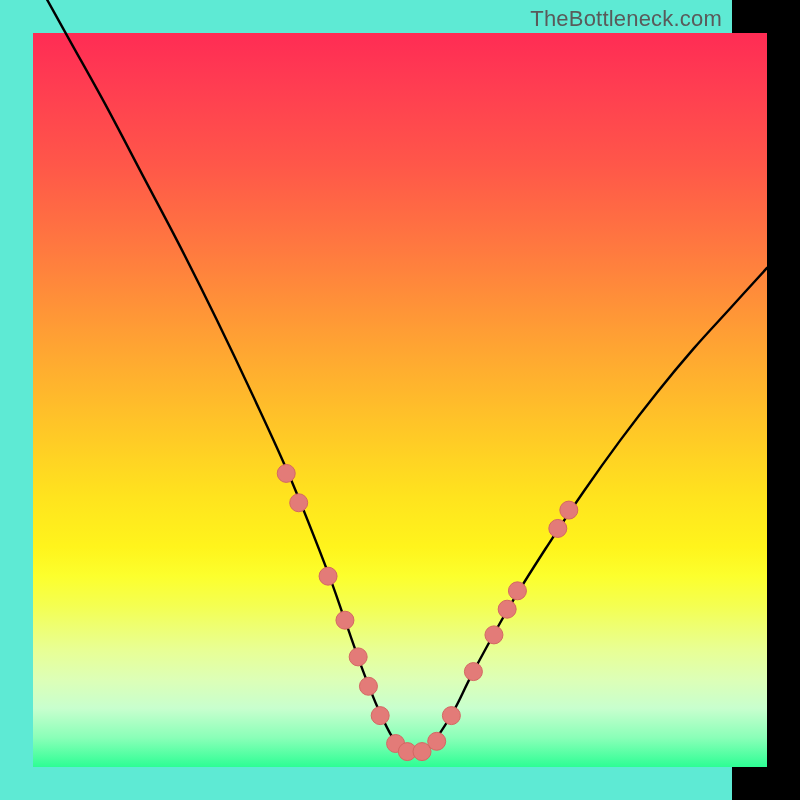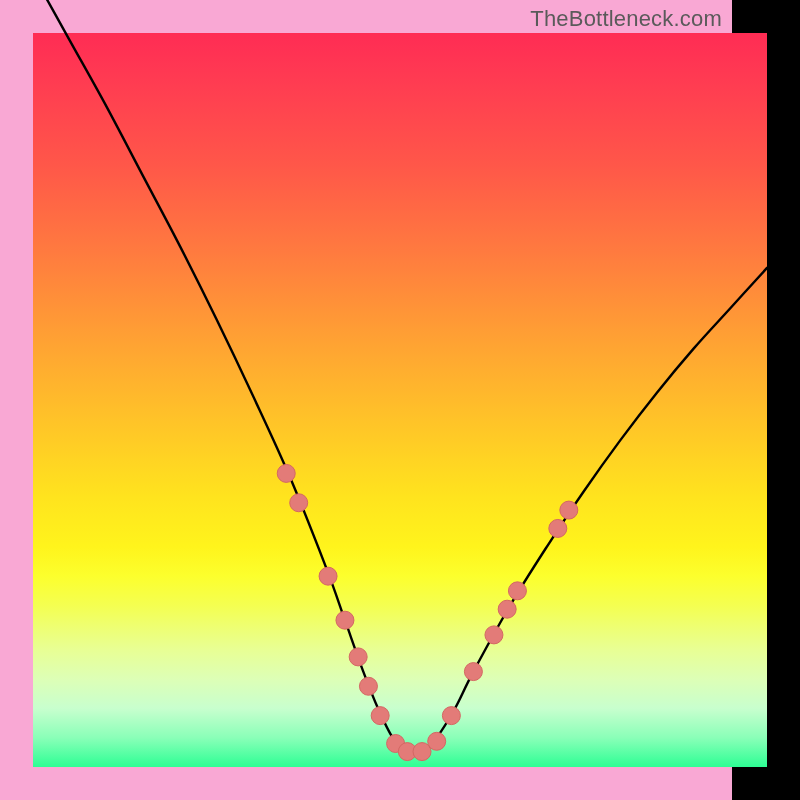--- a/index.html
+++ b/index.html
@@ -8,21 +8,21 @@
     width: 800px;
     height: 800px;
     overflow: hidden;
     background: #000;
     font-family: Arial, Helvetica, sans-serif;
   }
   .stage {
     position: relative;
     width: 732px;
     height: 800px;
-    background: #f9a8d4;
+    background: #5eead4;
     text-align: center;
   }
   .plot {
     position: absolute;
     left: 33px;
     top: 33px;
     width: 734px;
     height: 734px;
     
     background: linear-gradient(

